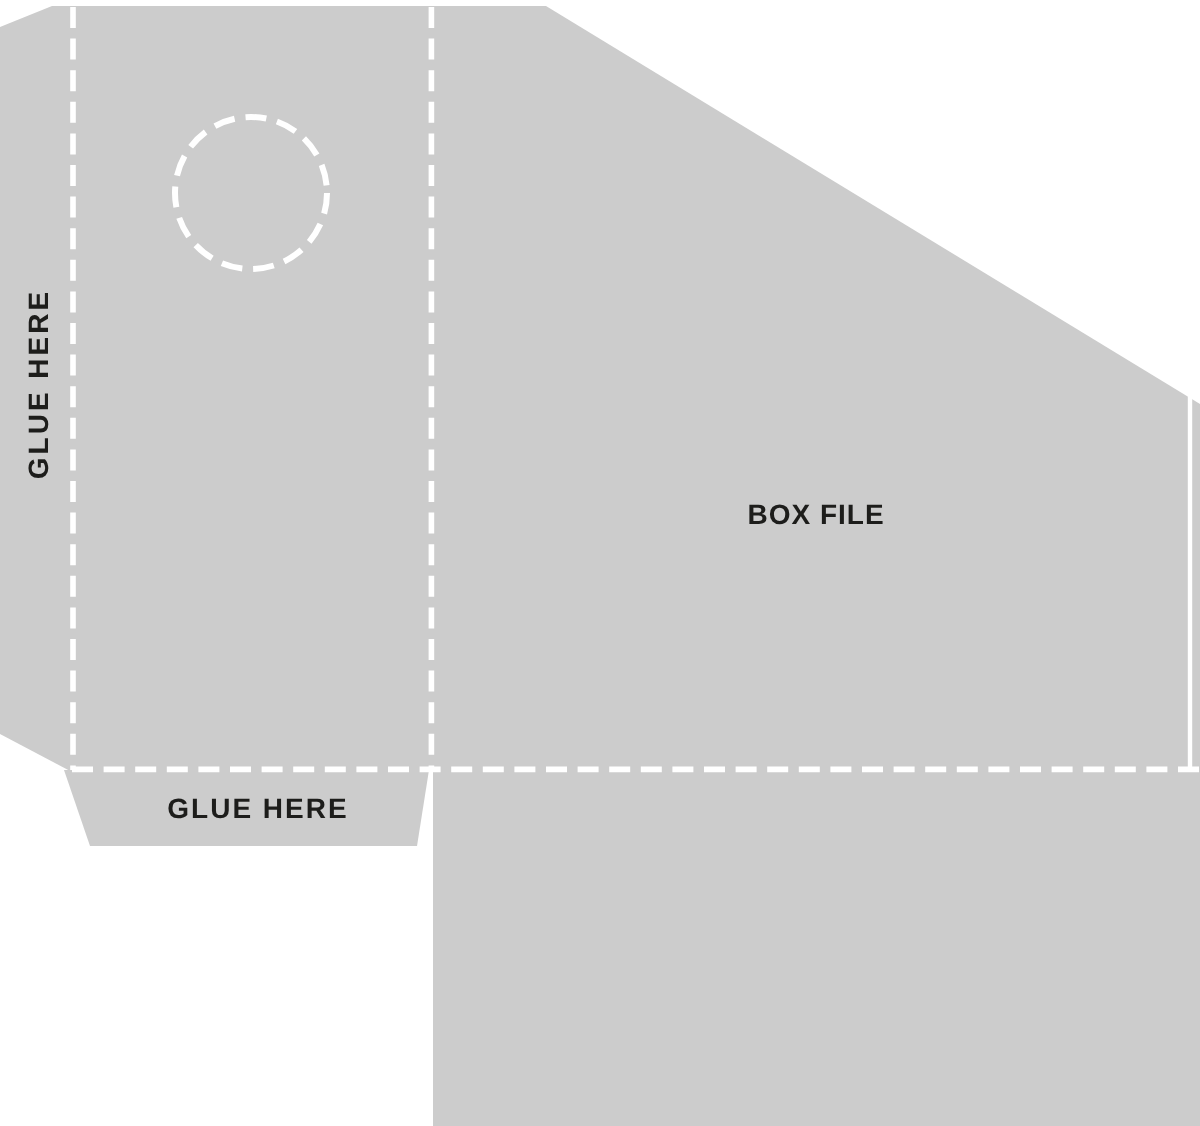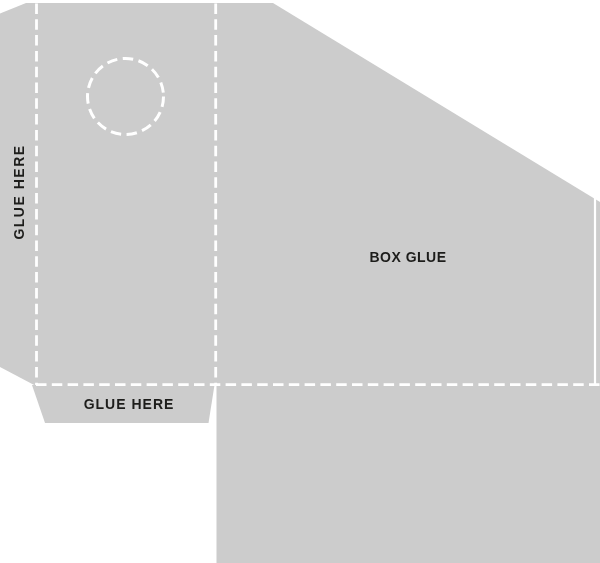--- a/index.html
+++ b/index.html
@@ -70,15 +70,15 @@
 
     <line x1="36" y1="384.7" x2="600" y2="384.7" fill="none" stroke-width="2.8" stroke-dasharray="10.5 5.3" stroke="#ffffff"></line>
 
     <circle cx="125.5" cy="96.5" r="38" fill="none" stroke-width="3" stroke-dasharray="10.5 5.5" stroke="#ffffff"></circle>
   </svg>
 
   <div class="label label-glue-left">GLUE HERE</div>
 
   <div class="label label-glue-bottom">GLUE HERE</div>
 
-  <div class="label label-panel-title">BOX GLUE</div>
+  <div class="label label-panel-title">BOX FILE</div>
 
 </div>
 
 </body></html>

